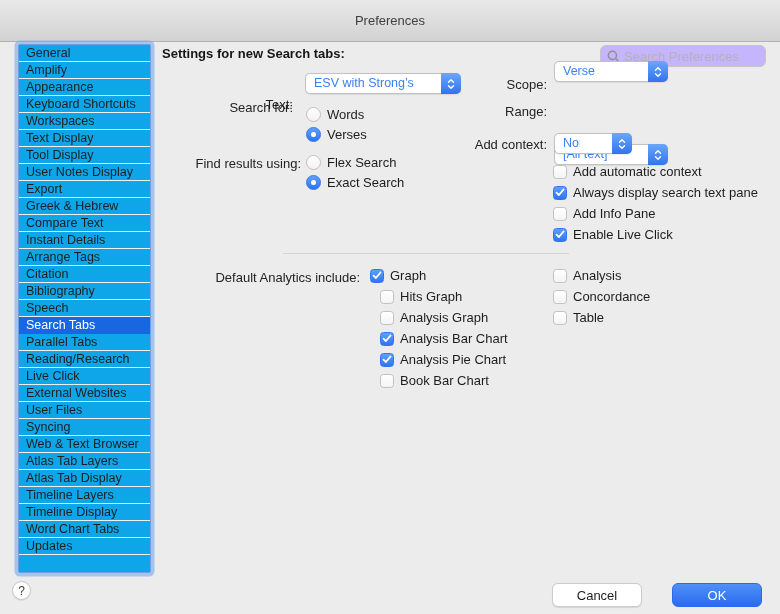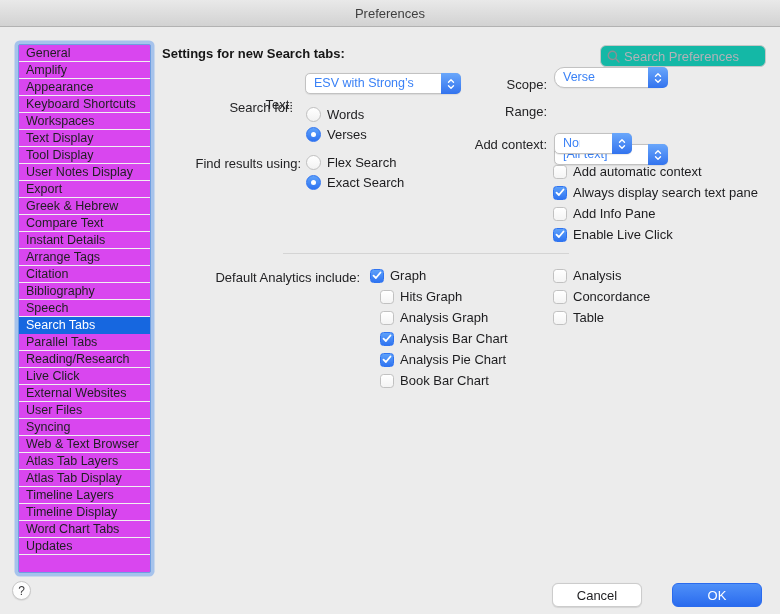--- a/index.html
+++ b/index.html
@@ -1,39 +1,39 @@
 <!DOCTYPE html>
 <html><head>
 <meta charset="utf-8">
 <style>
   * { margin:0; padding:0; box-sizing:border-box; }
   html,body { width:780px; height:614px; }
   body { font-family:"Liberation Sans", sans-serif; background:#ececec; overflow:hidden; }
   #window { position:relative; width:780px; height:614px; background:#ececec; }
 
   
-  .titlebar { position:absolute; left:0; top:0; width:780px; height:27px;
+  .titlebar { position:absolute; left:0; top:0; width:780px; height:42px;
     background:linear-gradient(180deg,#e9e9e9,#d2d2d2); border-bottom:1px solid #b2b2b2;
     display:flex; align-items:center; justify-content:center; }
   .titlebar-text { font-size:13px; color:#3f3f3f; }
 
   
   .sidebar { position:absolute; left:18px; top:44px; width:133px; height:529px;
-    background:#d946ef; border:1px solid #6f9fe0; border-radius:2px;
+    background:#0ea5e9; border:1px solid #6f9fe0; border-radius:2px;
     box-shadow:0 0 0 3.5px rgba(120,168,236,0.6); overflow:hidden; }
   .srow { height:17px; line-height:16px; padding-left:7px; font-size:12.5px; color:#1f1f21;
     border-bottom:1px solid #f0f0f0; white-space:nowrap; overflow:hidden; }
   .srow.on { background:#1667e0; color:#fff; border-bottom-color:transparent; }
 
   
   .heading { position:absolute; left:162px; top:46px; font-size:13px; font-weight:bold; color:#161616; }
 
   
   .searchfield { position:absolute; left:600px; top:45px; width:166px; height:22px;
-    background:#14b8a6; border:1px solid #c6c6c6; border-radius:6px;
+    background:#c4b5fd; border:1px solid #c6c6c6; border-radius:6px;
     display:flex; align-items:center; padding:8px 6px; gap:4px; }
   .searchfield input { border:none; outline:none; background:transparent; width:100%;
     font-family:"Liberation Sans", sans-serif; font-size:13px; color:#333; }
   .searchfield input::placeholder { color:#b2b2b8; }
   .mag-icon { flex:0 0 auto; display:flex; }
 
   
   .flabel { position:absolute; font-size:13px; color:#232325; text-align:right; }
 
   
@@ -267,21 +267,21 @@
           <span class="dot"></span>
         </span>
         <span class="rlabel">Exact Search</span>
       </div>
     </div>
 
   <div class="flabel" style="left:407px; width:140px; top:77px;">Scope:</div>
   <div class="flabel" style="left:407px; width:140px; top:104px;">Range:</div>
   <div class="flabel" style="left:407px; width:140px; top:137px;">Add context:</div>
 
-  <div class="popup" style="left:554px; top:67px; width:114px;border-radius:10px;">
+  <div class="popup" style="left:554px; top:61px; width:114px;">
     <span class="popup-text">Verse</span>
     <span class="popup-cap">
       <svg width="8" height="12" viewBox="0 0 8 12">
           <path d="M1.5 4.2L4 1.7l2.5 2.5" stroke="#fff" stroke-width="1.4" fill="none" stroke-linecap="round" stroke-linejoin="round"></path>
           <path d="M1.5 7.8L4 10.3l2.5-2.5" stroke="#fff" stroke-width="1.4" fill="none" stroke-linecap="round" stroke-linejoin="round"></path>
         </svg>
     </span>
   </div>
 
   <div class="popup" style="left:554px; top:100px; width:114px;margin-top:44px;">

